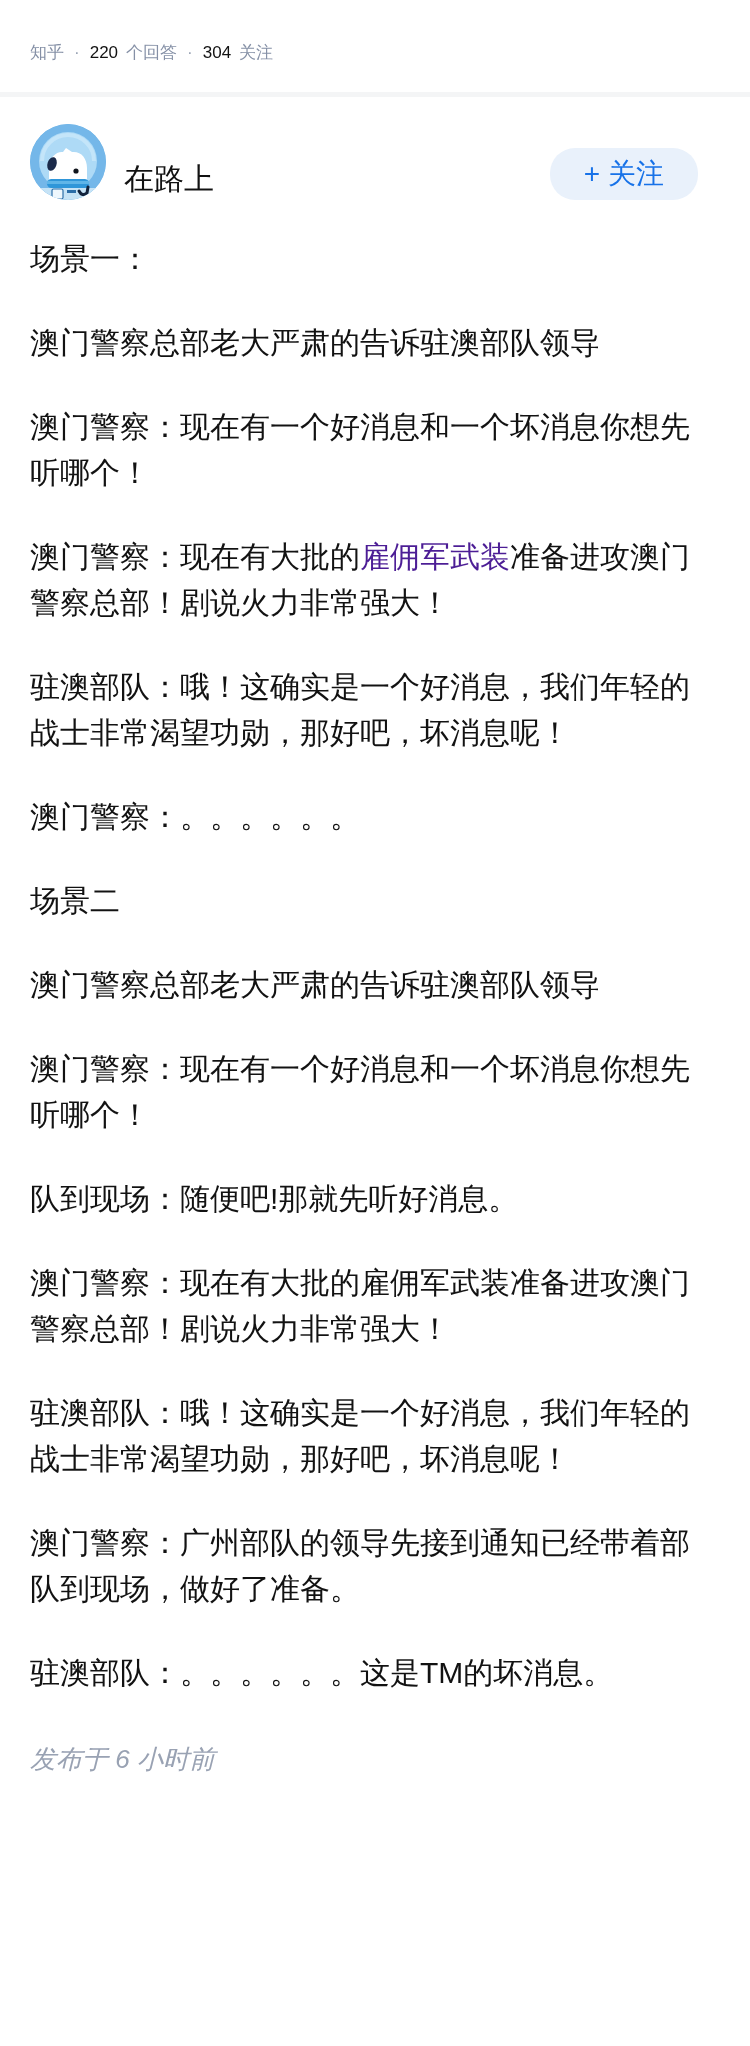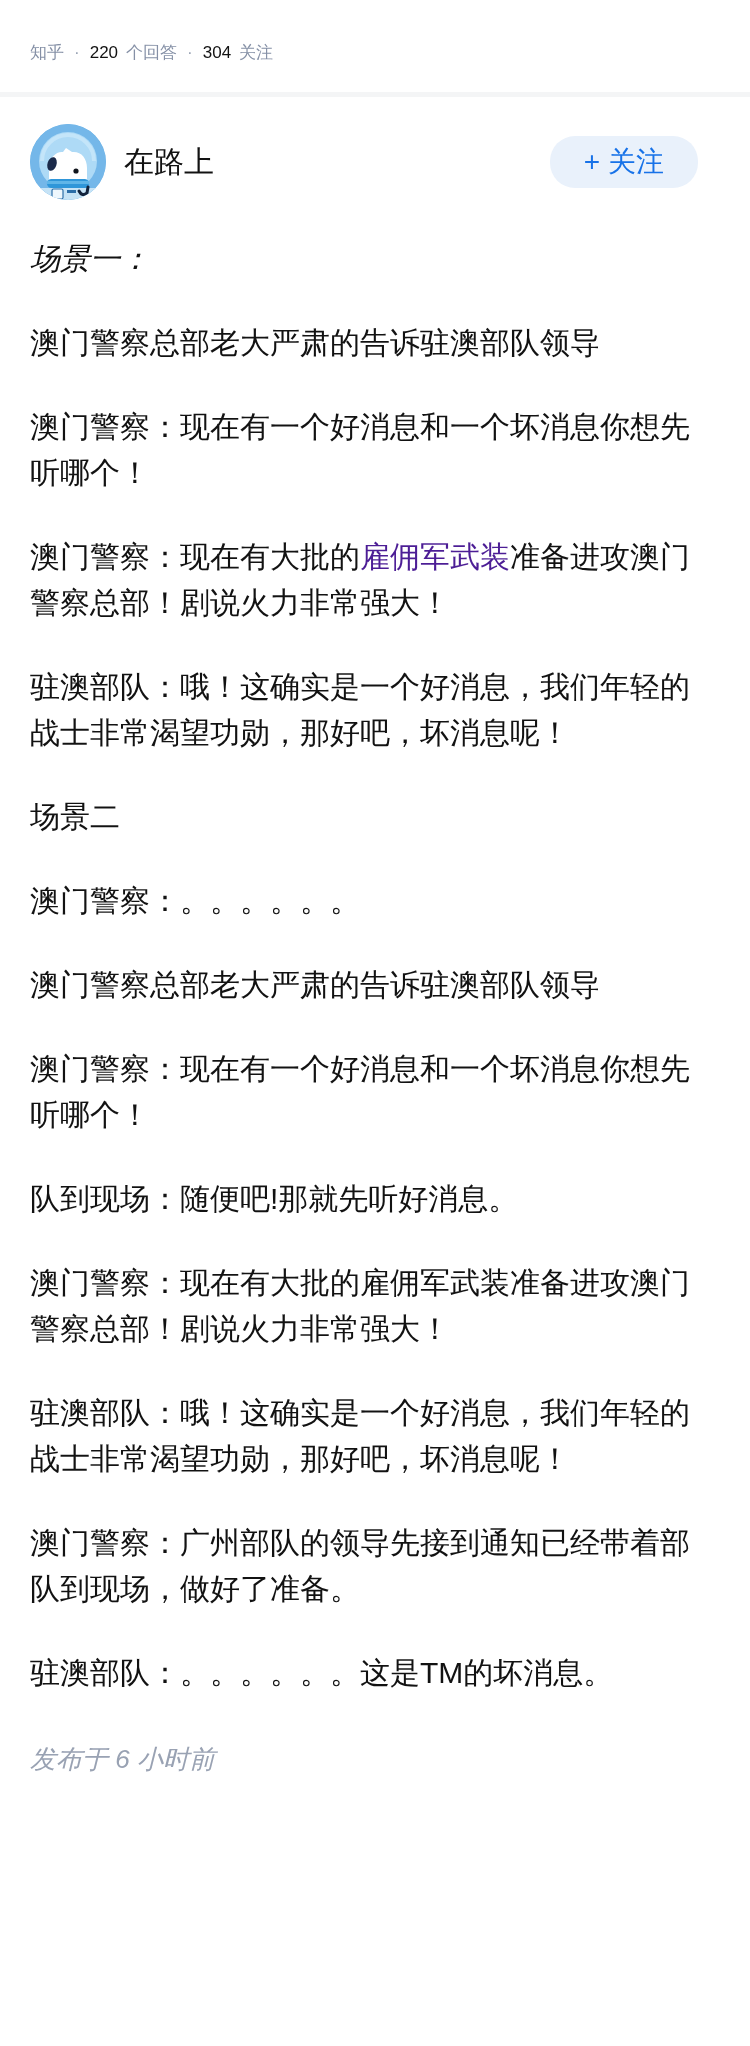--- a/index.html
+++ b/index.html
@@ -33,21 +33,21 @@
   .q-meta .lbl { margin-left: 8px; }
   .divider {
     height: 5px;
     background: #f4f5f6;
     margin: 24px -30px 0 -30px;
   }
   .author-row {
     margin-top: 27px;
     height: 76px;
     display: flex;
-    align-items: center;
+    align-items: flex-end;
   }
   .avatar {
     width: 76px; height: 76px;
     border-radius: 50%;
     overflow: hidden;
     flex: 0 0 auto;
     cursor: pointer;
     background: #74b7e9;
   }
   .avatar svg { display: block; width: 76px; height: 76px; }
@@ -75,21 +75,21 @@
   }
   .answer-body { margin-top: 36px; }
   .para {
     margin: 38px 0;
     font-size: 30px;
     line-height: 46px;
     color: #121212;
     white-space: pre-line;
     word-break: break-all;
   }
-  .para:first-child { margin-top: 16px; font-style: italic; }
+  .para:first-child { margin-top: 16px; }
   .inline-link {
     color: #4c1d95;
     text-decoration: none;
     cursor: pointer;
   }
   .publish-time {
     margin-top: 48px;
     font-size: 26px;
     line-height: 30px;
     color: #99a2b3;
@@ -132,22 +132,22 @@
 
   <div class="answer-body">
       <p class="para">场景一：</p>
       <p class="para">澳门警察总部老大严肃的告诉驻澳部队领导</p>
       <p class="para">澳门警察：现在有一个好消息和一个坏消息你想先
 听哪个！</p>
       <p class="para">澳门警察：现在有大批的<a class="inline-link" href="javascript:void(0)">雇佣军武装</a>准备进攻澳门
 警察总部！剧说火力非常强大！</p>
       <p class="para">驻澳部队：哦！这确实是一个好消息，我们年轻的
 战士非常渴望功勋，那好吧，坏消息呢！</p>
+      <p class="para">澳门警察：。。。。。。</p>
       <p class="para">场景二</p>
-      <p class="para">澳门警察：。。。。。。</p>
       <p class="para">澳门警察总部老大严肃的告诉驻澳部队领导</p>
       <p class="para">澳门警察：现在有一个好消息和一个坏消息你想先
 听哪个！</p>
       <p class="para">队到现场：随便吧!那就先听好消息。</p>
       <p class="para">澳门警察：现在有大批的雇佣军武装准备进攻澳门
 警察总部！剧说火力非常强大！</p>
       <p class="para">驻澳部队：哦！这确实是一个好消息，我们年轻的
 战士非常渴望功勋，那好吧，坏消息呢！</p>
       <p class="para">澳门警察：广州部队的领导先接到通知已经带着部
 队到现场，做好了准备。</p>

